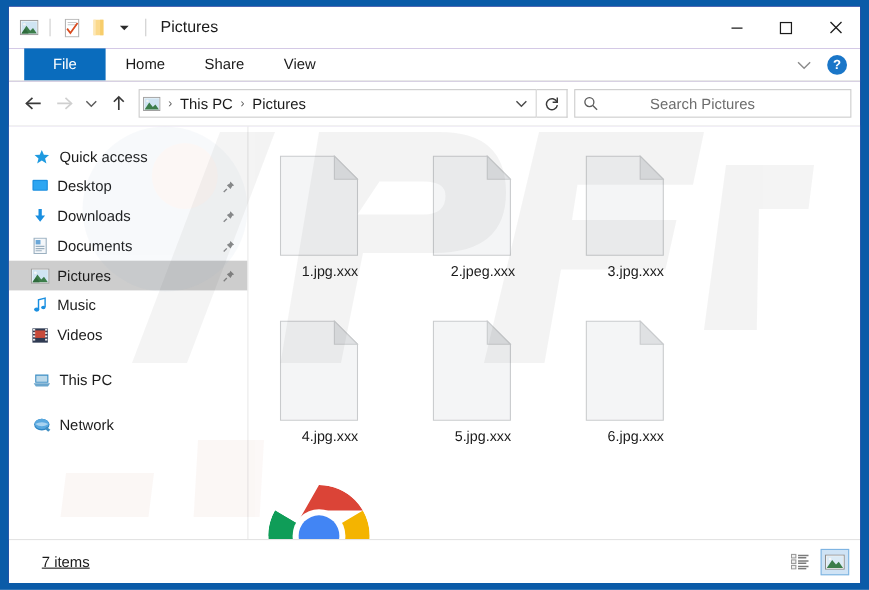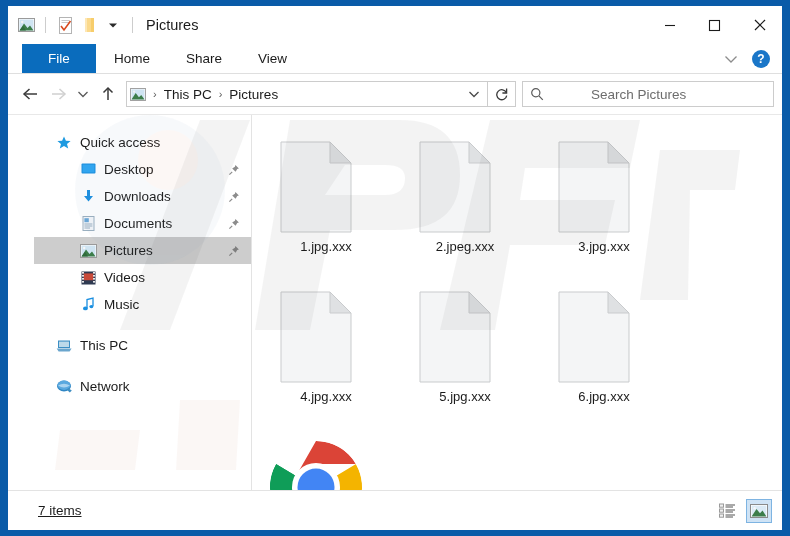--- a/index.html
+++ b/index.html
@@ -129,37 +129,36 @@
     flex: 1 1 auto; display: flex; min-height: 0;
     background: #ffffff;
   }
 
   
   .sidebar {
     flex: 0 0 218px; background: #ffffff;
     border-right: 1px solid #e3e3e3;
     padding-top: 14px; overflow: hidden;
     position: relative;
-    margin-left: 26px;
   }
   .navitem {
     height: 27px; display: flex; align-items: center;
     font-size: 13.5px; color: #1b1b1b;
     padding-right: 10px; cursor: default;
     position: relative;
   }
   .navitem.selected { background: #cdcdcd; }
   .navitem .ni-ico {
     flex: 0 0 20px; height: 18px; margin-right: 6px;
     display: flex; align-items: center; justify-content: center;
   }
   .navitem .ni-label { white-space: nowrap; }
   .navitem .pin { margin-left: auto; flex: 0 0 14px; display:flex; align-items:center; justify-content:center; }
   .indent-0 { padding-left: 20px; }
-  .indent-1 { padding-left: 44px; }
+  .indent-1 { padding-left: 18px; }
   .nav-gap { height: 14px; }
 
   
   .content {
     flex: 1 1 auto; position: relative;
     background: #ffffff; overflow: hidden;
   }
   .grid {
     display: flex; flex-wrap: wrap;
     padding: 18px 0 0 14px;
@@ -416,49 +415,49 @@
             <circle cx="4.2" cy="4" r="1.2" fill="#f7f7f7"></circle>
           </svg>
         </span>
         <span class="ni-label">Pictures</span>
         <span class="pin">
           <svg width="12" height="12" viewBox="0 0 12 12">
             <path d="M7.4 1.1 L10.9 4.6 L9.2 5.1 L7.6 7.8 L4.2 4.4 L6.9 2.8 Z" fill="#7e7e7e"></path>
             <line x1="4.2" y1="7.8" x2="1.4" y2="10.6" stroke="#7e7e7e" stroke-width="1.2"></line>
           </svg>
         </span>
+      </div>
+
+      <div class="navitem indent-1">
+        <span class="ni-ico">
+          <svg width="13" height="15" viewBox="0 0 13 15">
+            <path d="M5 11 L5 2.5 L11 1 L11 9" fill="none" stroke="#1a8fe0" stroke-width="1.3"></path>
+            <ellipse cx="3.4" cy="11.4" rx="2.4" ry="1.9" fill="#1a8fe0"></ellipse>
+            <ellipse cx="9.4" cy="9.6" rx="2" ry="1.6" fill="#1a8fe0"></ellipse>
+          </svg>
+        </span>
+        <span class="ni-label">Music</span>
       </div>
 
       <div class="navitem indent-1">
         <span class="ni-ico">
           <svg width="15" height="14" viewBox="0 0 15 14">
             <rect x="0.5" y="0.5" width="14" height="13" fill="#2f3a52"></rect>
             <rect x="2.6" y="2.4" width="9.8" height="6.8" fill="#c84a3a"></rect>
             <rect x="1" y="1" width="2" height="1.6" fill="#e8e8e8"></rect>
             <rect x="1" y="4" width="2" height="1.6" fill="#e8e8e8"></rect>
             <rect x="1" y="7" width="2" height="1.6" fill="#e8e8e8"></rect>
             <rect x="1" y="10" width="2" height="1.6" fill="#e8e8e8"></rect>
             <rect x="12" y="1" width="2" height="1.6" fill="#e8e8e8"></rect>
             <rect x="12" y="4" width="2" height="1.6" fill="#e8e8e8"></rect>
             <rect x="12" y="7" width="2" height="1.6" fill="#e8e8e8"></rect>
             <rect x="12" y="10" width="2" height="1.6" fill="#e8e8e8"></rect>
           </svg>
         </span>
         <span class="ni-label">Videos</span>
-      </div>
-
-      <div class="navitem indent-1">
-        <span class="ni-ico">
-          <svg width="13" height="15" viewBox="0 0 13 15">
-            <path d="M5 11 L5 2.5 L11 1 L11 9" fill="none" stroke="#1a8fe0" stroke-width="1.3"></path>
-            <ellipse cx="3.4" cy="11.4" rx="2.4" ry="1.9" fill="#1a8fe0"></ellipse>
-            <ellipse cx="9.4" cy="9.6" rx="2" ry="1.6" fill="#1a8fe0"></ellipse>
-          </svg>
-        </span>
-        <span class="ni-label">Music</span>
       </div>
 
       <div class="nav-gap"></div>
 
       <div class="navitem indent-0">
         <span class="ni-ico">
           <svg width="17" height="14" viewBox="0 0 17 14">
             <path d="M2 1.5 L14 1.5 L14 9 L2 9 Z" fill="#3c8ec4"></path>
             <path d="M3 2.6 L13 2.6 L13 8 L3 8 Z" fill="#bcd9ea"></path>
             <path d="M0.6 9.4 L15.6 9.4 L13.6 12.4 L2.6 12.4 Z" fill="#6ba6cd"></path>

